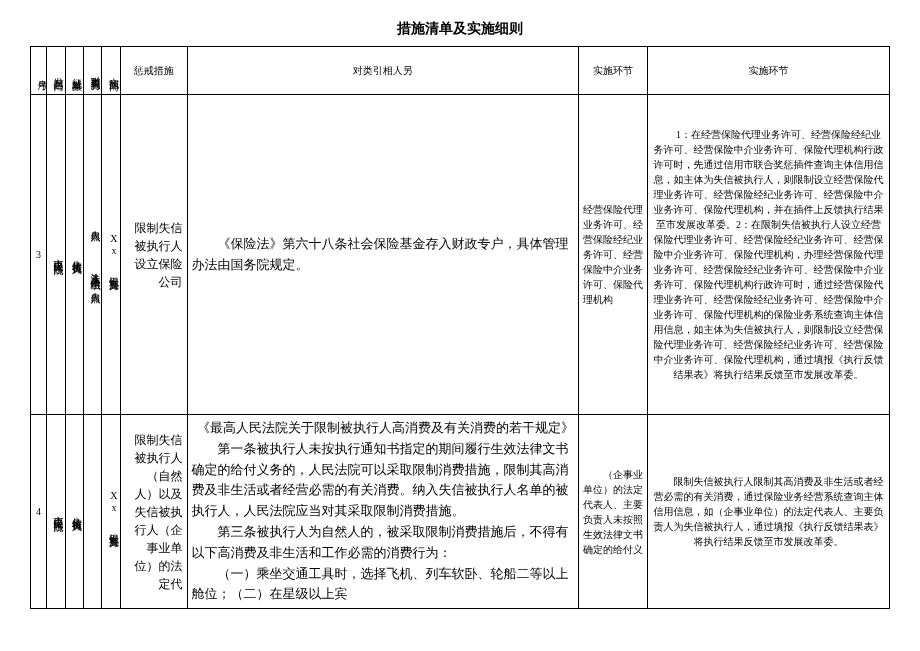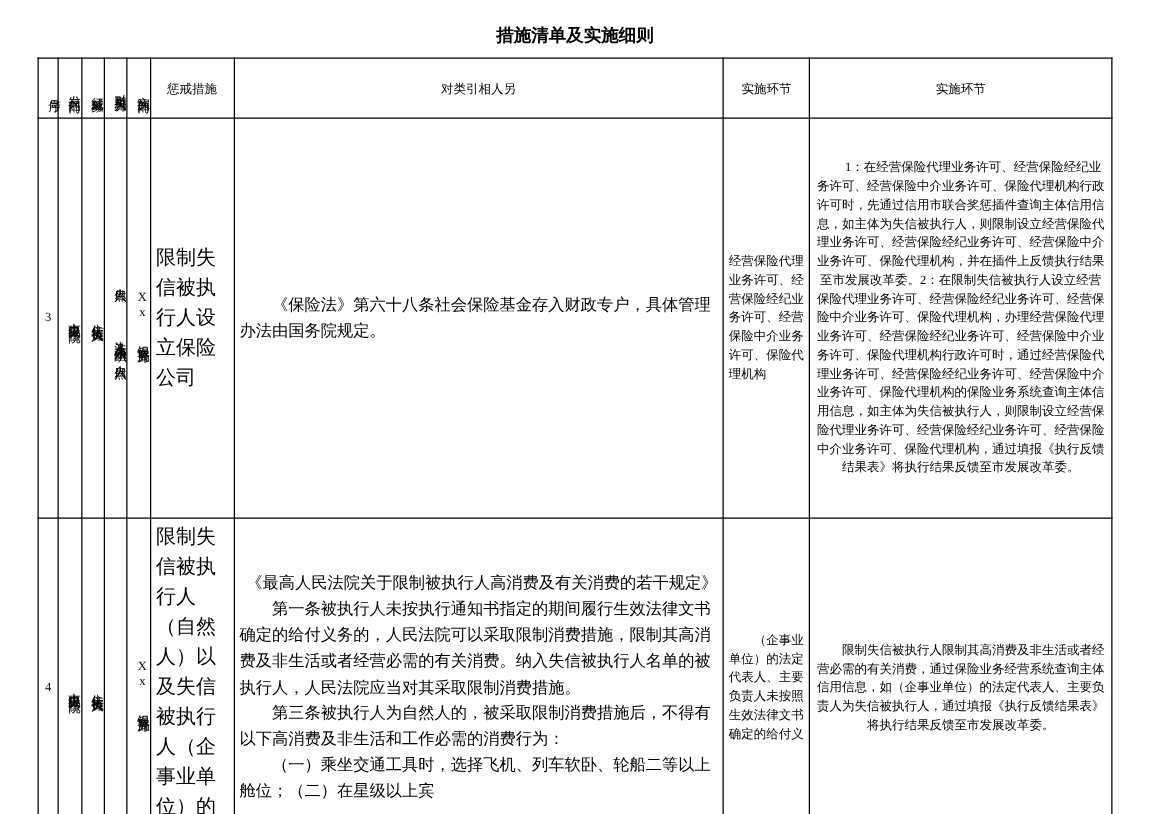--- a/index.html
+++ b/index.html
@@ -46,21 +46,21 @@
     .col-seq { width: 14px; }
     .col-dept1 { width: 16px; }
     .col-target { width: 16px; }
     .col-other { width: 16px; }
     .col-dept2 { width: 16px; }
     .col-measure { width: 58px; }
     .col-basis { width: 340px; }
     .col-step { width: 60px; }
     .col-detail { width: 210px; }
     td.seq { text-align: center; }
-    td.measure { font-size: 16px; line-height: 1.5; }
+    td.measure { font-size: 12px; line-height: 1.5; text-align: right; }
     td.basis { font-size: 13px; line-height: 1.6; text-align: left; }
     td.step { font-size: 10px; line-height: 1.5; margin-left: 24px; }
     td.detail { font-size: 10px; line-height: 1.5; text-align: center; }
     .row-tall { height: 320px; }
     .row-med { height: 120px; }
     .indent { text-indent: 2em; }
   </style>
 </head>
 <body>
 

